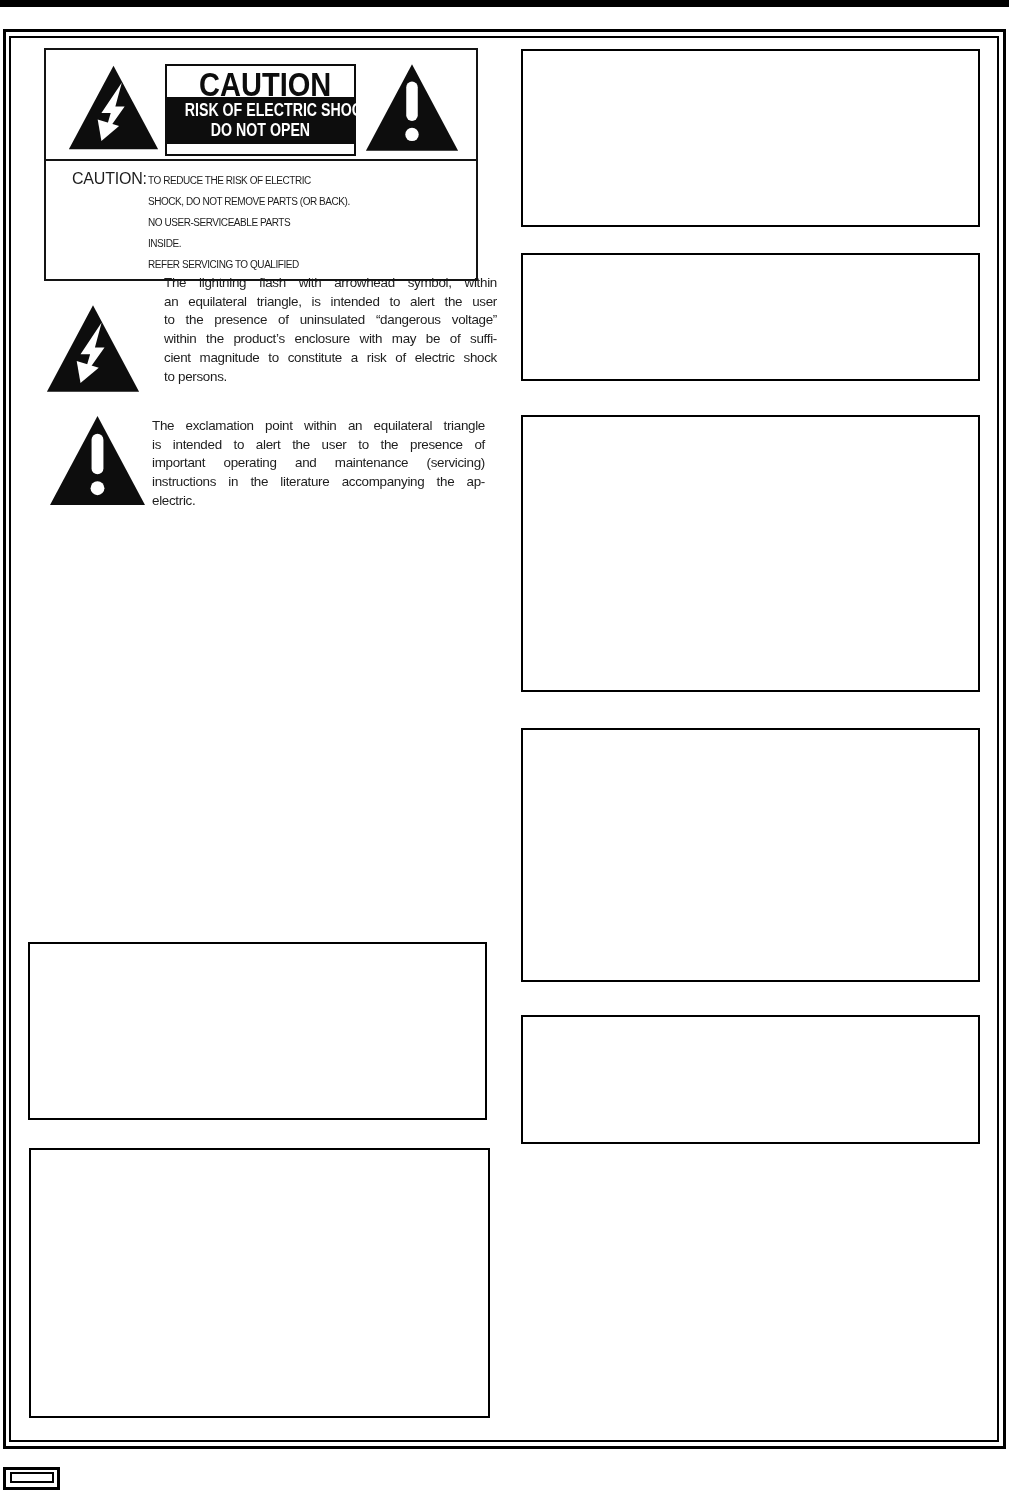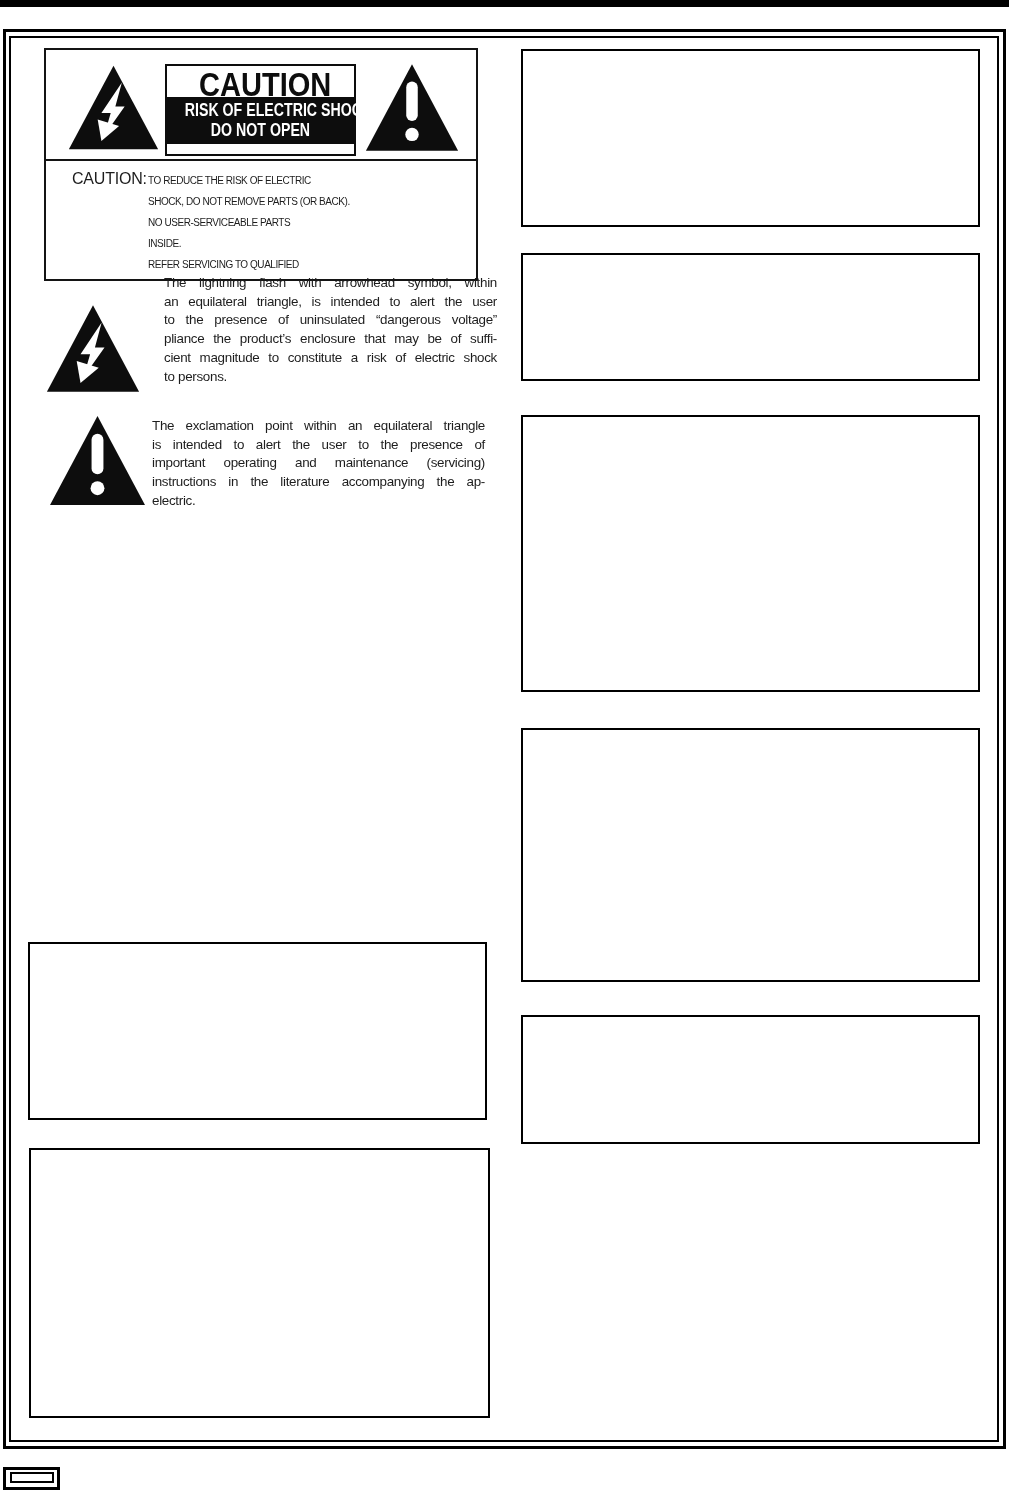--- a/index.html
+++ b/index.html
@@ -126,21 +126,21 @@
     </svg>
   </span>
   <div class="note-text" style="left:152px; top:274px;margin-left:12px;">
 
       <div>The lightning flash with arrowhead symbol, within</div>
 
       <div>an equilateral triangle, is intended to alert the user</div>
 
       <div>to the presence of uninsulated “dangerous voltage”</div>
 
-      <div>pliance the product’s enclosure that may be of suffi-</div>
+      <div>within the product’s enclosure with may be of suffi-</div>
 
       <div>cient magnitude to constitute a risk of electric shock</div>
 
       <div>to persons.</div>
     </div>
 
   <span class="abs" style="left:46px; top:414px;">
     <svg width="103" height="93" viewBox="0 0 100 94">
       <path d="M50 2 L98 92 L2 92 Z" fill="#0d0d0d"></path>
       <rect x="44" y="20" width="12" height="41" rx="6" fill="#ffffff"></rect>

